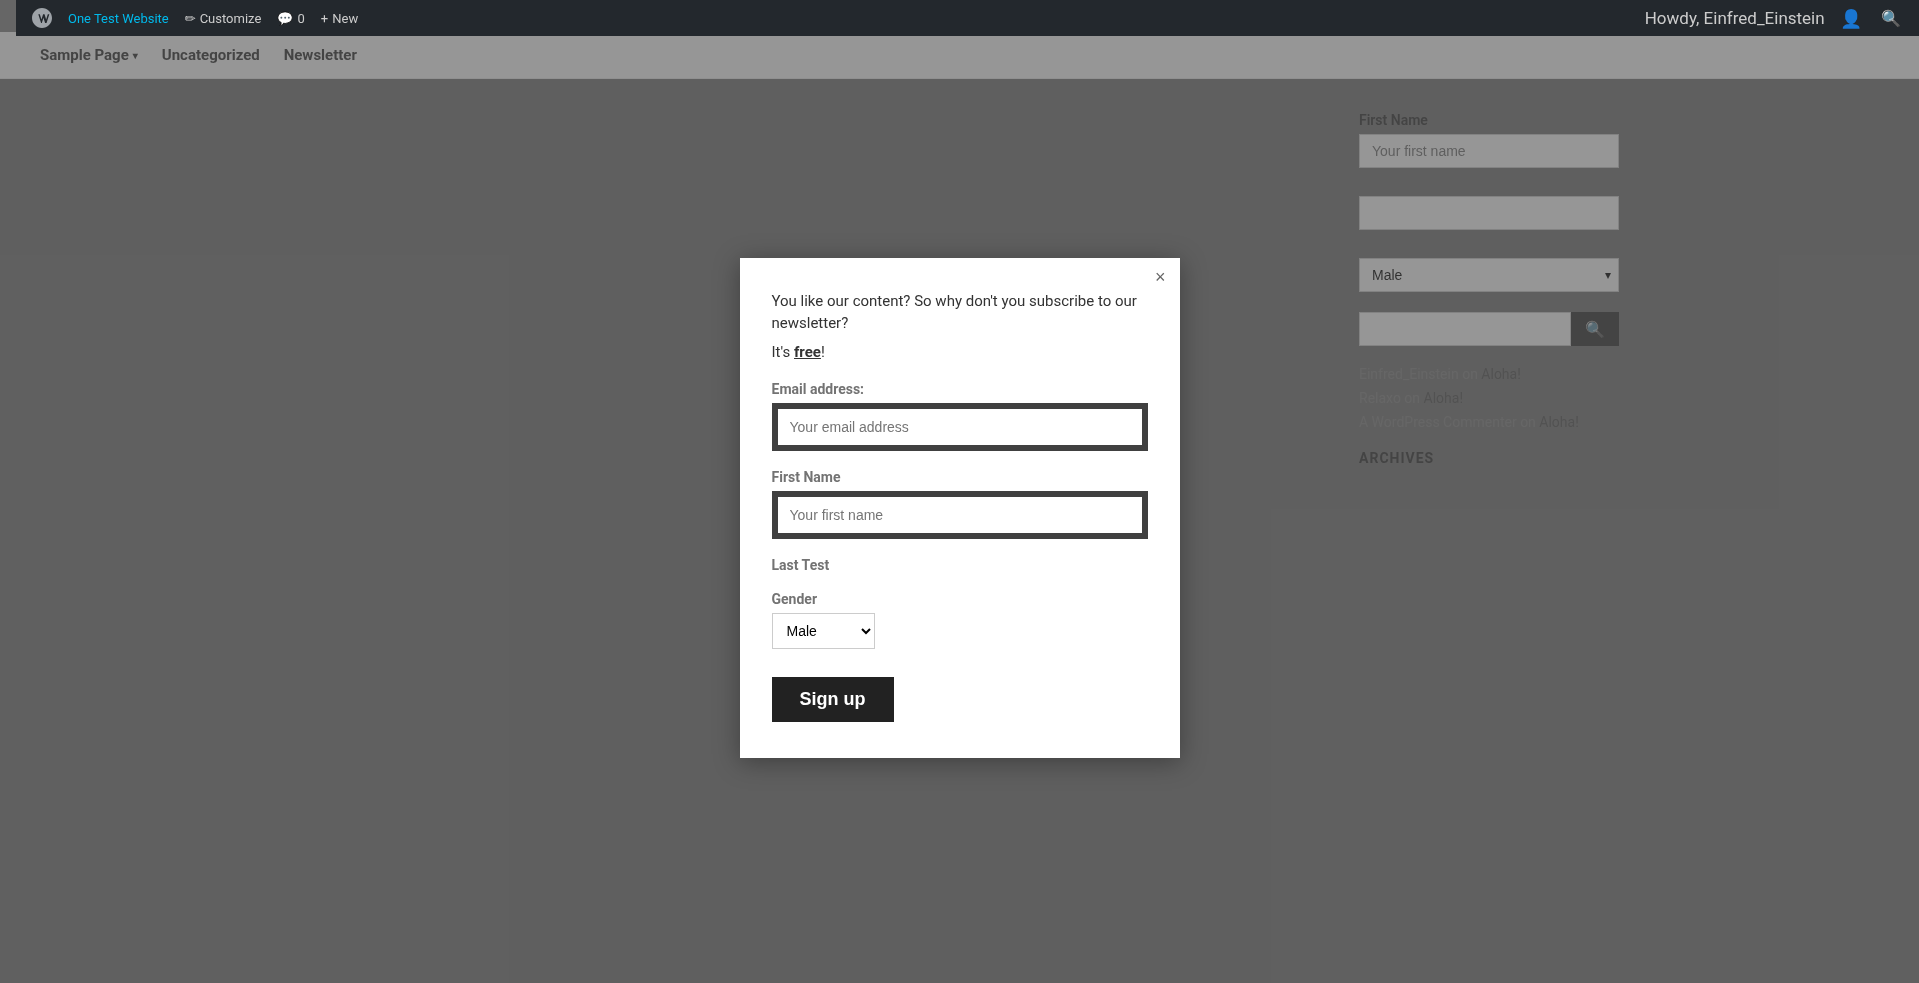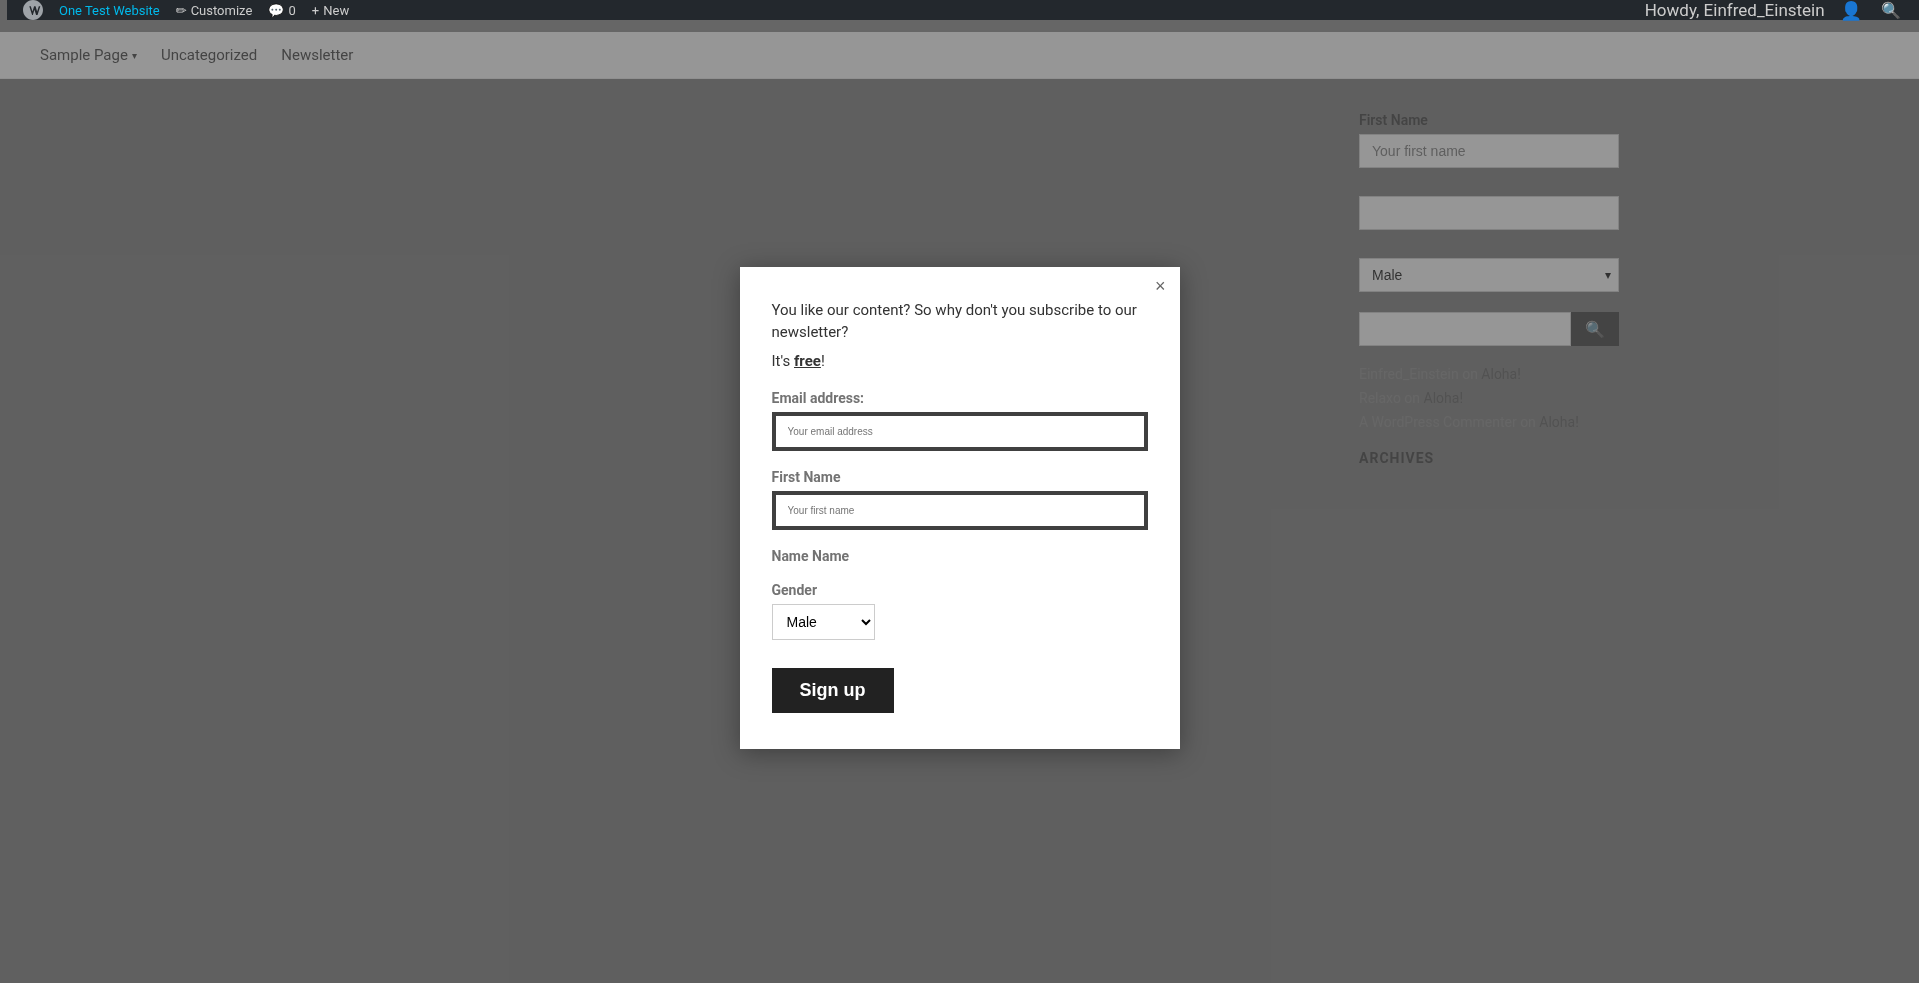--- a/index.html
+++ b/index.html
@@ -9,23 +9,23 @@
       width: 1919px;
       height: 983px;
       overflow: hidden;
       position: relative;
     }
 
     
     .admin-bar {
       position: fixed;
       top: 0;
-      left: 7px;
+      left: 16px;
       right: 0;
-      height: 20px;
+      height: 36px;
       background: #23282d;
       display: flex;
       align-items: center;
       padding: 0 8px;
       z-index: 9999;
       gap: 0;
     }
     .admin-bar-item {
       display: flex;
       align-items: center;
@@ -75,20 +75,21 @@
     }
 
     
     .top-nav {
       background: #fff;
       border-bottom: 1px solid #eee;
       padding: 14px 40px;
       display: flex;
       align-items: center;
       gap: 24px;
+      font-weight: bold;
     }
     .nav-item {
       font-size: 15px;
       color: #333;
       cursor: pointer;
       display: flex;
       align-items: center;
       gap: 4px;
     }
     .nav-chevron { font-size: 10px; }
@@ -226,22 +227,22 @@
     .form-label {
       display: block;
       font-size: 14px;
       font-weight: 700;
       color: #737373;
       margin-bottom: 6px;
     }
     .form-input {
       width: 100%;
       padding: 10px 12px;
-      border: 4px solid #404040;
-      font-size: 10px;
+      border: 6px solid #404040;
+      font-size: 14px;
       color: #999;
       outline: none;
     }
 
     .gender-select {
       padding: 8px 24px 8px 10px;
       border: 1px solid #ccc;
       font-size: 14px;
       background: #fff;
       cursor: pointer;
@@ -364,21 +365,21 @@
       <label class="form-label">Email address:</label>
       <input class="form-input" type="email" placeholder="Your email address" style="">
     </div>
 
     <div class="form-group">
       <label class="form-label">First Name</label>
       <input class="form-input" type="text" placeholder="Your first name" style="">
     </div>
 
     <div class="form-group">
-      <label class="form-label">Name Name</label>
+      <label class="form-label">Last Test</label>
     </div>
 
     <div class="form-group">
       <label class="form-label">Gender</label>
       <select class="gender-select">
         <option>Male</option>
         <option>Female</option>
         <option>Other</option>
       </select>
     </div>

